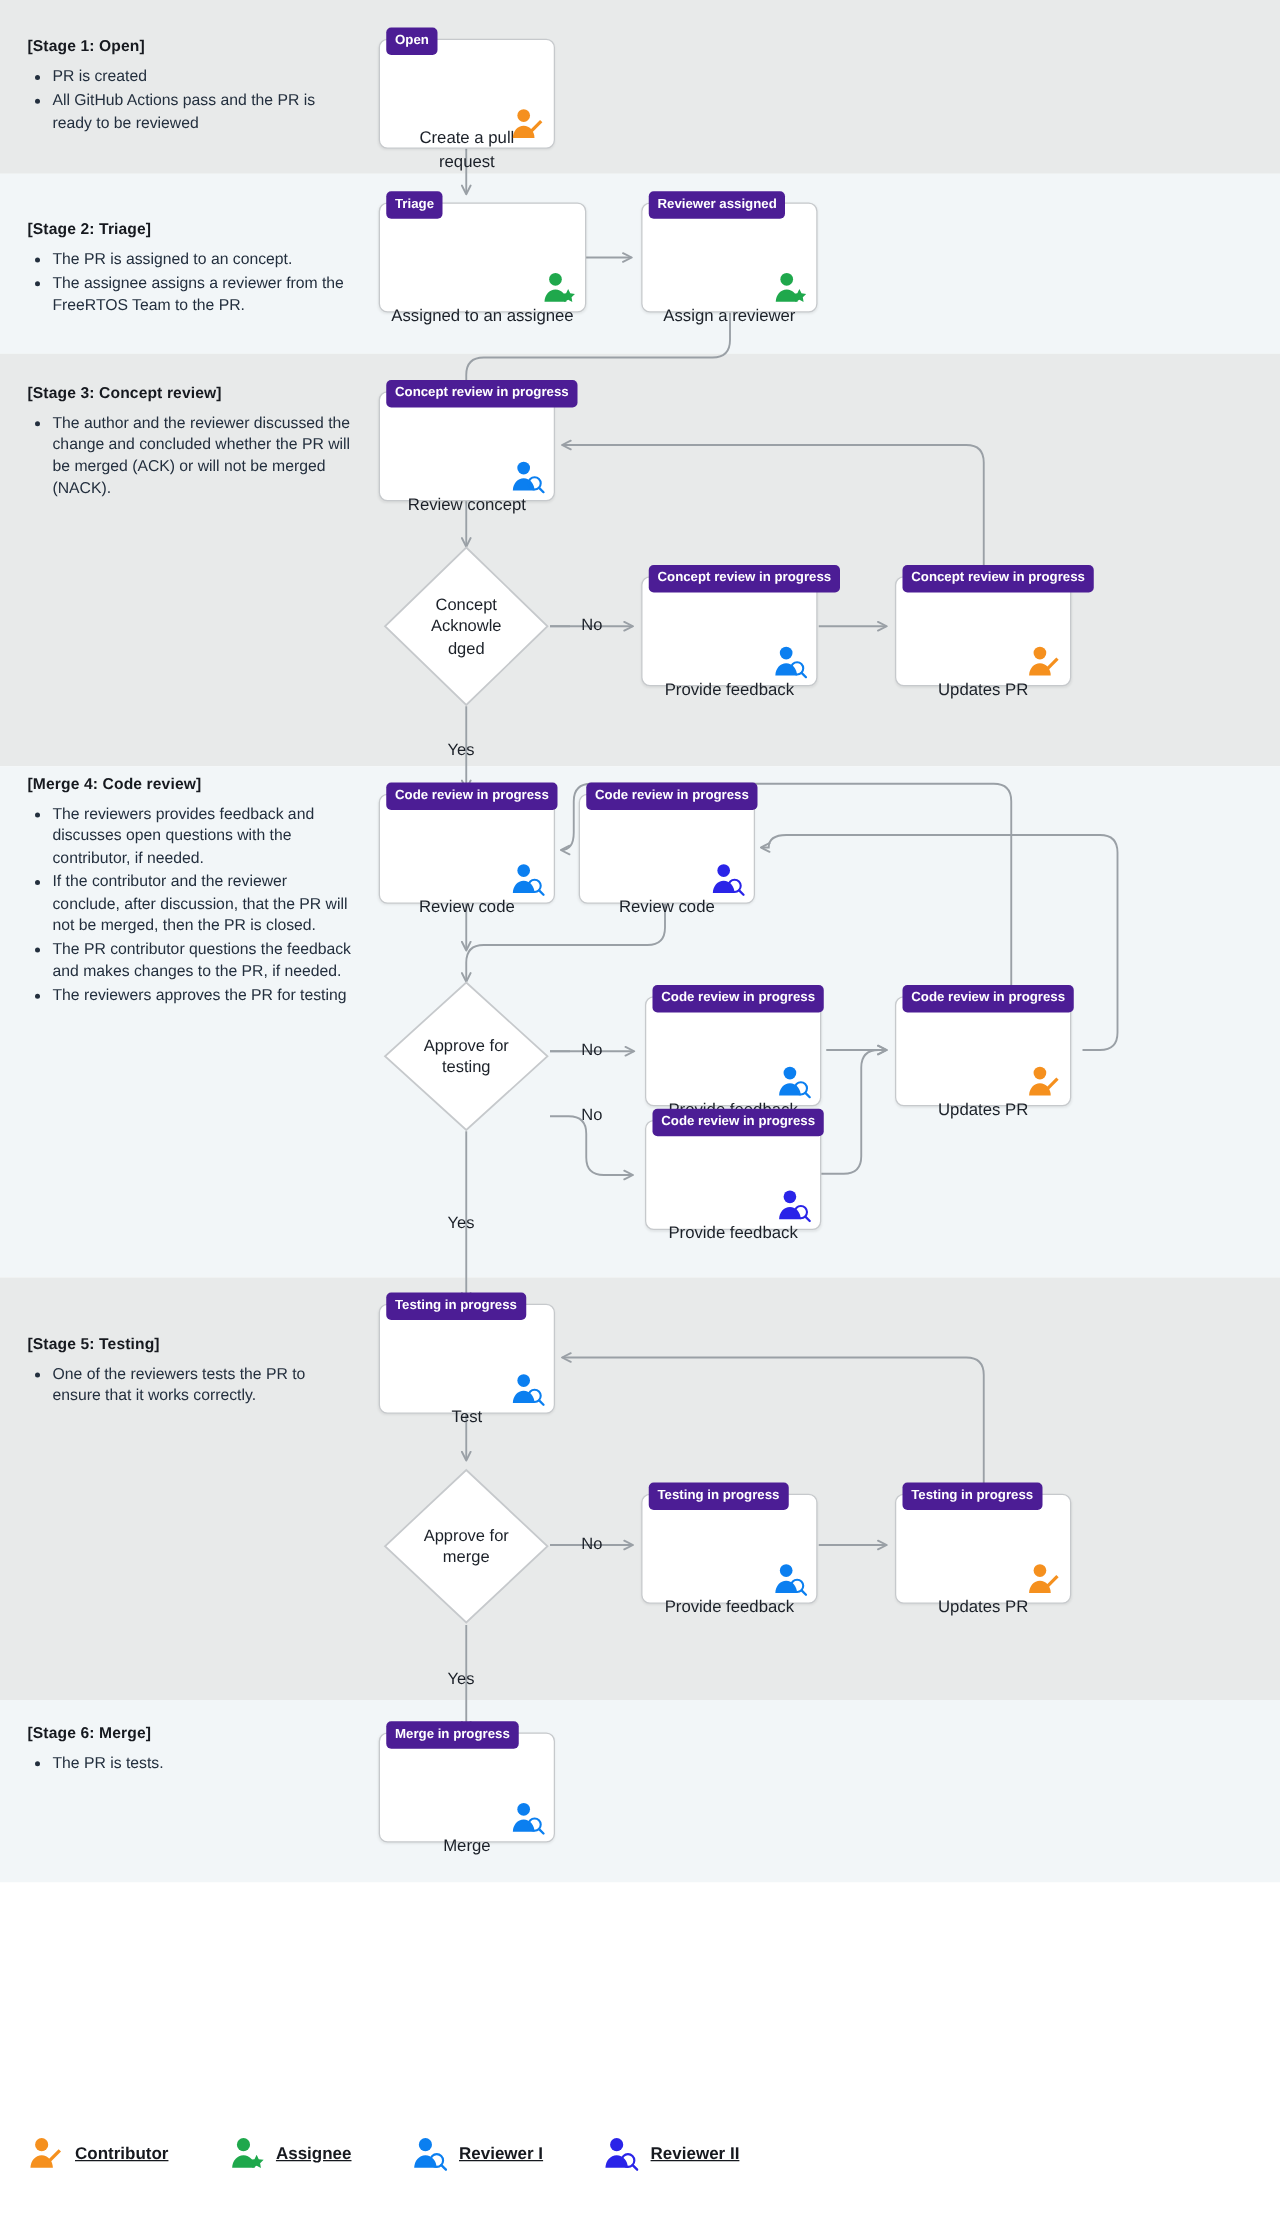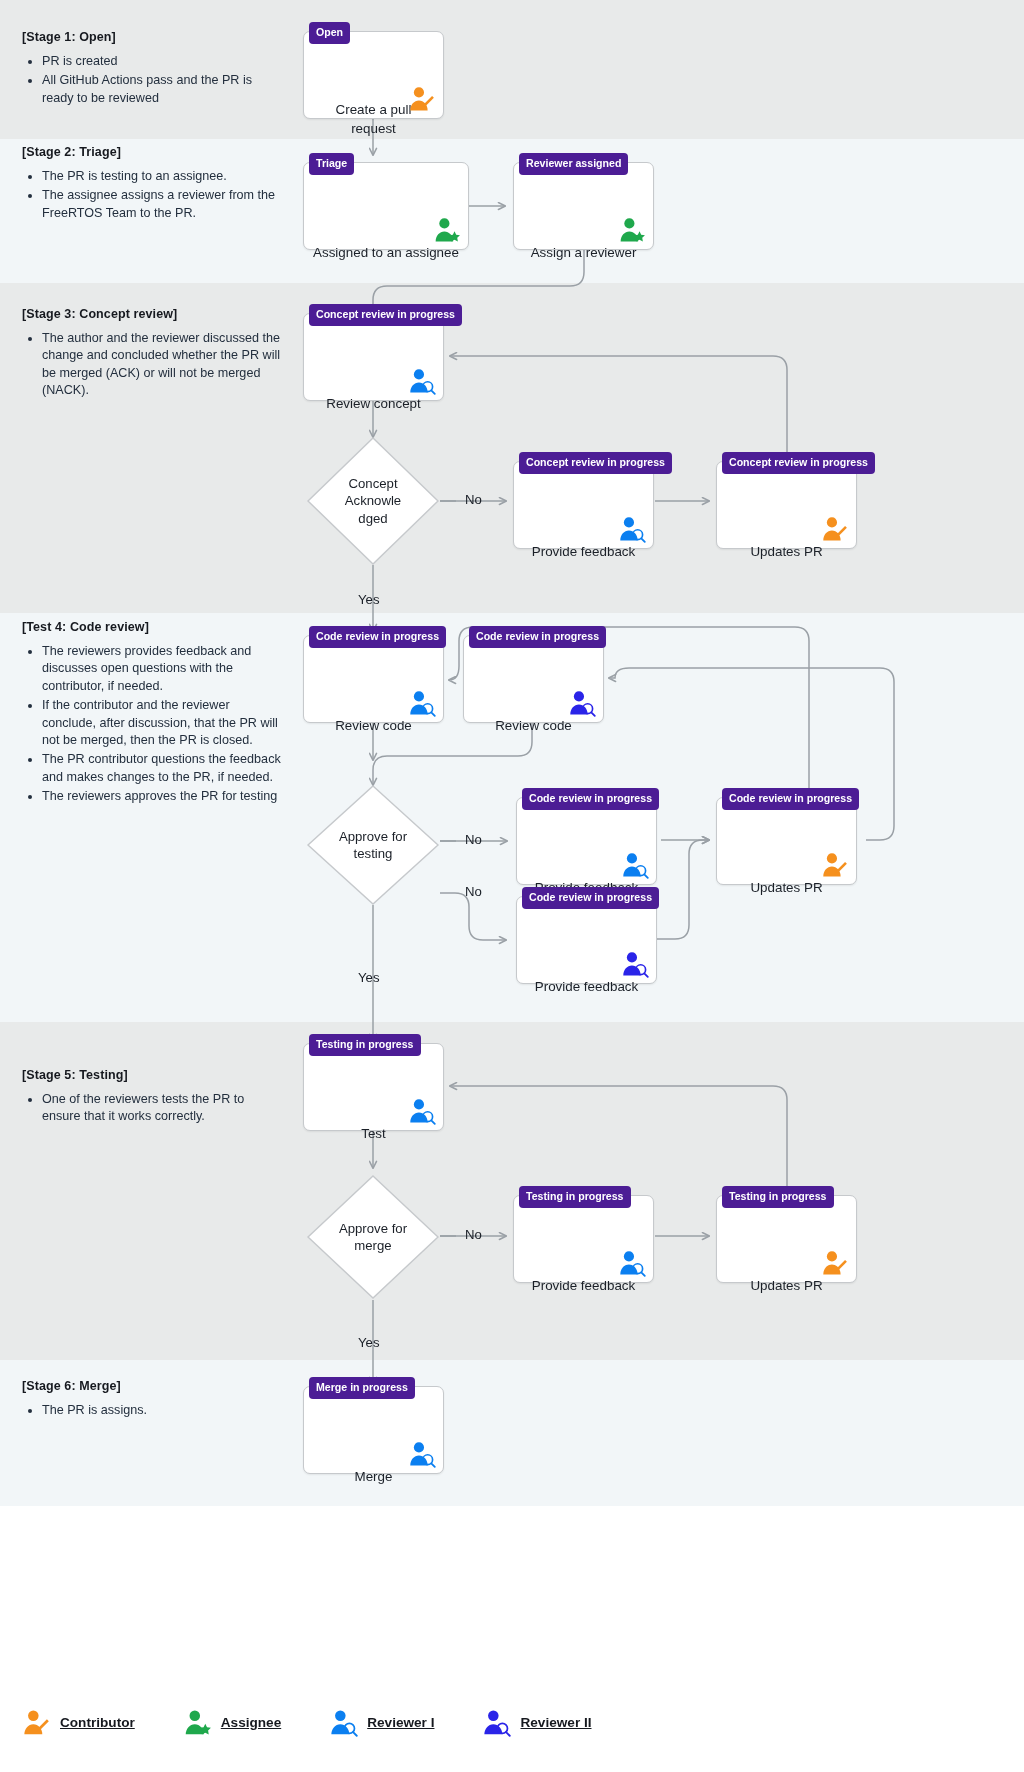--- a/index.html
+++ b/index.html
@@ -175,56 +175,56 @@
   <div class="band white" style="top:1506px; height:266px;"></div>
 
   <div class="stage-desc" style="top:30px;">
     <div class="stage-title">[Stage 1: Open]</div>
     <ul class="stage-list">
       <li>PR is created</li>
       <li>All GitHub Actions pass and the PR is ready to be reviewed</li>
     </ul>
   </div>
 
-  <div class="stage-desc" style="top:145px;">
+  <div class="stage-desc" style="top:176px;">
     <div class="stage-title">[Stage 2: Triage]</div>
     <ul class="stage-list">
-      <li>The PR is testing to an assignee.</li>
+      <li>The PR is assigned to an concept.</li>
       <li>The assignee assigns a reviewer from the FreeRTOS Team to the PR.</li>
     </ul>
   </div>
 
   <div class="stage-desc" style="top:307px;">
     <div class="stage-title">[Stage 3: Concept review]</div>
     <ul class="stage-list">
       <li>The author and the reviewer discussed the change and concluded whether the PR will be merged (ACK) or will not be merged (NACK).</li>
     </ul>
   </div>
 
   <div class="stage-desc" style="top:620px;">
-    <div class="stage-title">[Test 4: Code review]</div>
+    <div class="stage-title">[Merge 4: Code review]</div>
     <ul class="stage-list">
       <li>The reviewers provides feedback and discusses open questions with the contributor, if needed.</li>
       <li>If the contributor and the reviewer conclude, after discussion, that the PR will not be merged, then the PR is closed.</li>
       <li>The PR contributor questions the feedback and makes changes to the PR, if needed.</li>
       <li>The reviewers approves the PR for testing</li>
     </ul>
   </div>
 
   <div class="stage-desc" style="top:1068px;">
     <div class="stage-title">[Stage 5: Testing]</div>
     <ul class="stage-list">
       <li>One of the reviewers tests the PR to ensure that it works correctly.</li>
     </ul>
   </div>
 
   <div class="stage-desc" style="top:1379px;">
     <div class="stage-title">[Stage 6: Merge]</div>
     <ul class="stage-list">
-      <li>The PR is assigns.</li>
+      <li>The PR is tests.</li>
     </ul>
   </div>
 
   <svg id="edges" viewBox="0 0 1024 1772">
     <defs>
       <marker id="ah" markerWidth="9" markerHeight="9" refX="7.6" refY="4.5" orient="auto" markerUnits="userSpaceOnUse">
         <path d="M1,1 L8,4.5 L1,8" fill="none" stroke="#9aa0a6" stroke-width="1.5" stroke-linecap="round" stroke-linejoin="round"></path>
       </marker>
     </defs>
     <g fill="none" stroke="#9aa0a6" stroke-width="1.5" marker-end="url(#ah)">

